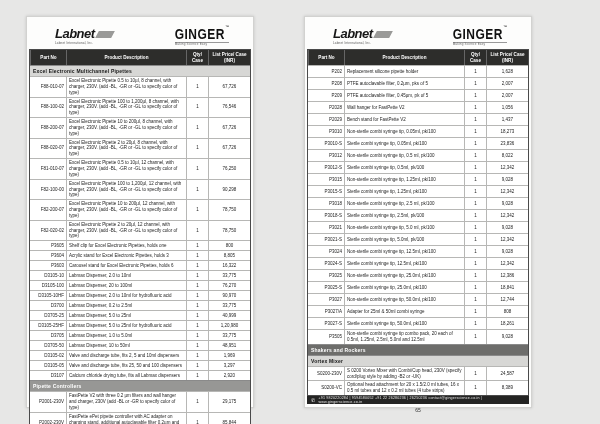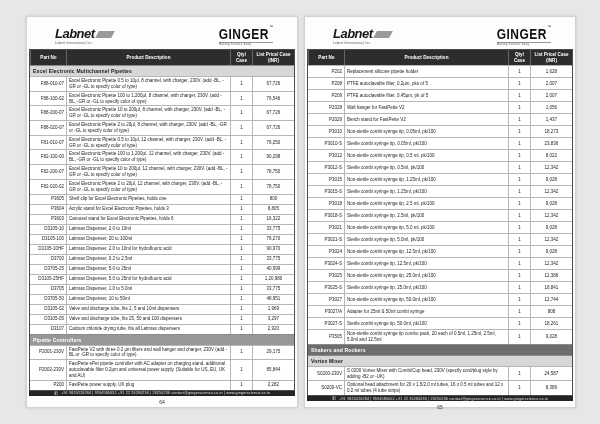--- a/index.html
+++ b/index.html
@@ -3,21 +3,21 @@
 <meta charset="utf-8">
 <style>
   html,body{margin:0;padding:0;}
   body{
     width:600px;height:424px;position:relative;overflow:hidden;
     background:#e7e7e6;
     font-family:"Liberation Sans",sans-serif;
     -webkit-font-smoothing:antialiased;
   }
   .page{
-    position:absolute;top:16px;width:272px;height:392px;
+    position:absolute;top:16px;width:228px;height:392px;
     background:#fdfdfc;border:1px solid #d2d2d0;
     box-shadow:0 0 3px rgba(0,0,0,.15);
     display:flex;flex-direction:column;
     padding:6px 2px 4px 2px;box-sizing:border-box;
   }
   .page-left{left:26px;}
   .page-right{left:304px;}
 
   
   .brandbar{display:flex;justify-content:space-between;align-items:flex-start;

